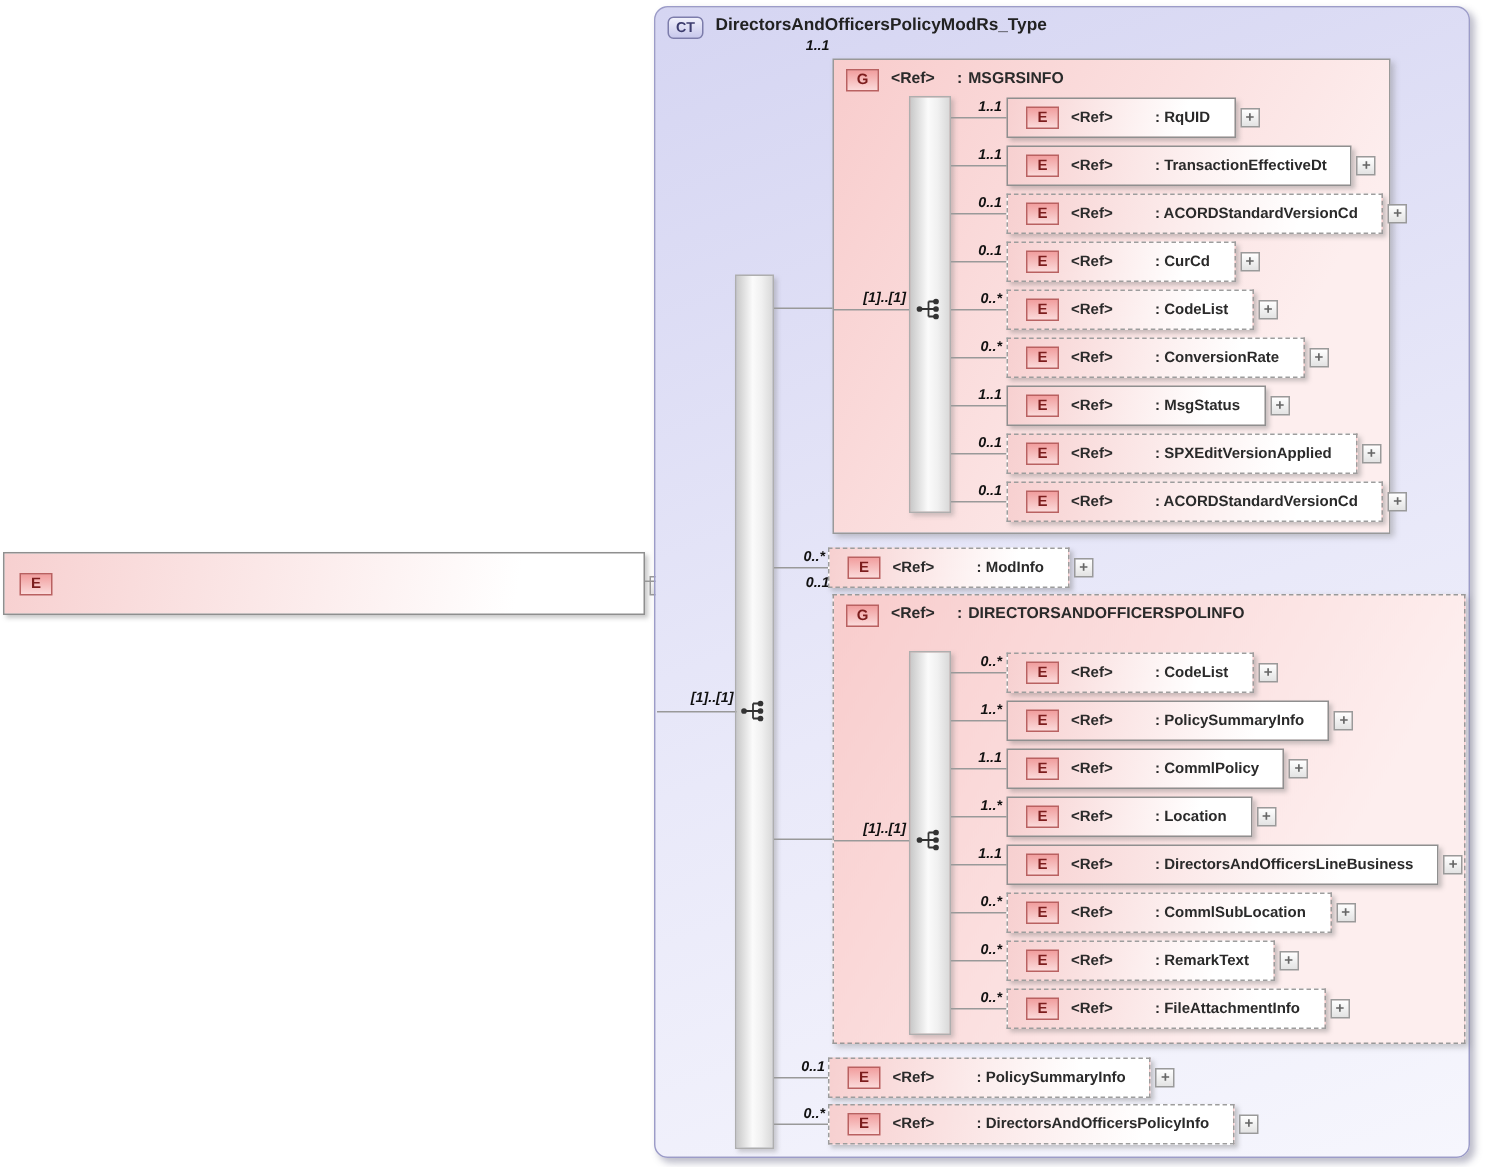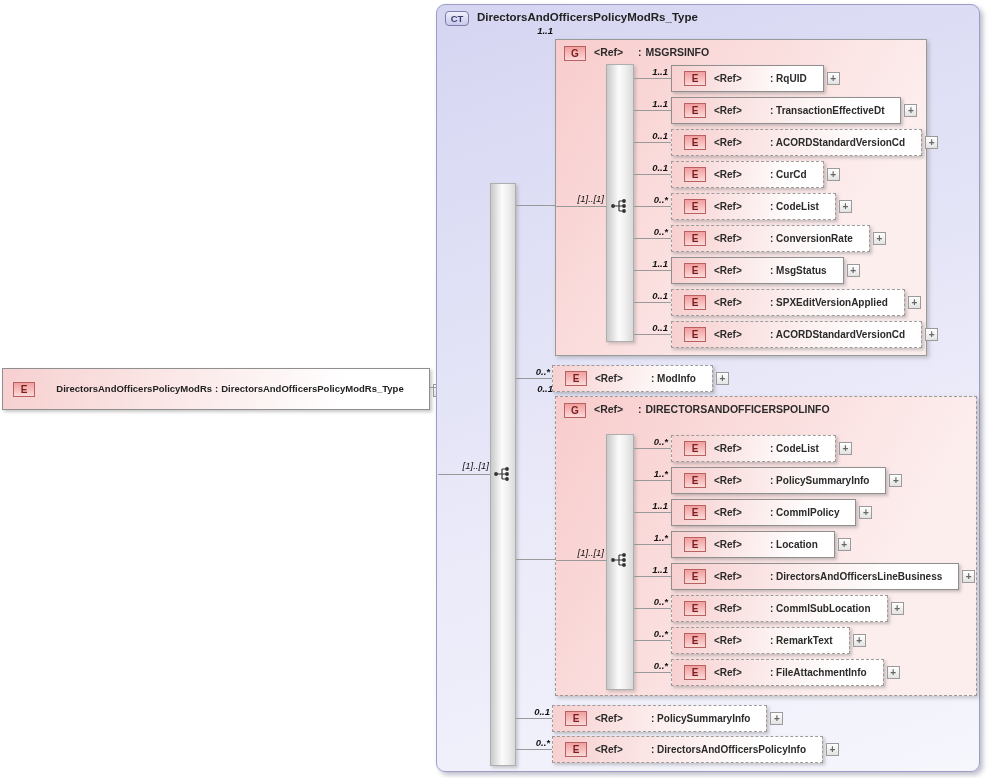--- a/index.html
+++ b/index.html
@@ -23,21 +23,21 @@
          font-size:10px;font-weight:bold;}
   .ref{flex:none;width:56px;margin-left:8px;font-size:10px;font-weight:bold;color:#2a2a2a;}
   .ename{font-size:10px;font-weight:bold;color:#2a2a2a;}
 
   .plus{position:absolute;right:-17px;top:6px;width:13px;height:13px;box-sizing:border-box;
         border:1px solid #9a9a9a;background:linear-gradient(180deg,#ffffff,#e3e3e3);
         color:#666666;font-size:10px;line-height:10px;font-weight:bold;
         display:flex;align-items:center;justify-content:center;}
 
   .card-label{position:absolute;font-size:9.5px;font-style:italic;font-weight:bold;color:#111111;}
-  .occ-label{position:absolute;font-size:9.5px;font-style:italic;font-weight:normal;color:#111111;}
+  .occ-label{position:absolute;font-size:9.5px;font-style:italic;font-weight:bold;color:#111111;}
 
   
   .vbar{position:absolute;box-sizing:border-box;
         background:linear-gradient(90deg,#c9c9c9,#fbfbfb 45%,#f0f0f0 70%,#d9d9d9);
         border:1px solid #aeaeae;box-shadow:2px 2px 3px rgba(120,120,120,.35);}
   .seqicon{position:absolute;width:20px;height:16px;}
 
   
   .group{position:absolute;box-sizing:border-box;
          background:linear-gradient(120deg,#f8cccc,#fdeeee 75%);
@@ -83,21 +83,20 @@
          color:#666666;font-size:10px;line-height:10px;font-weight:bold;
          display:flex;align-items:center;justify-content:center;}
 </style>
 </head>
 <body>
 
 <div class="canvas">
 
   <div class="root-el">
     <span class="badge">E</span>
-    <div class="root-text"><span>DirectorsAndOfficersPolicyModRs</span><span class="sep">:</span><span>DirectorsAndOfficersPolicyModRs_Type</span></div>
     <span class="minus">-</span>
   </div>
   <div class="hline" style="left:430px;top:387px;width:25px;"></div>
 
   <div class="ct">
     <span class="ct-badge">CT</span>
     <div class="ct-title">DirectorsAndOfficersPolicyModRs_Type</div>
 
     <span class="occ-label" style="left:6px;top:455px;width:46px;text-align:right;">[1]..[1]</span>
     <div class="hline" style="left:1px;top:469px;width:55px;"></div>

